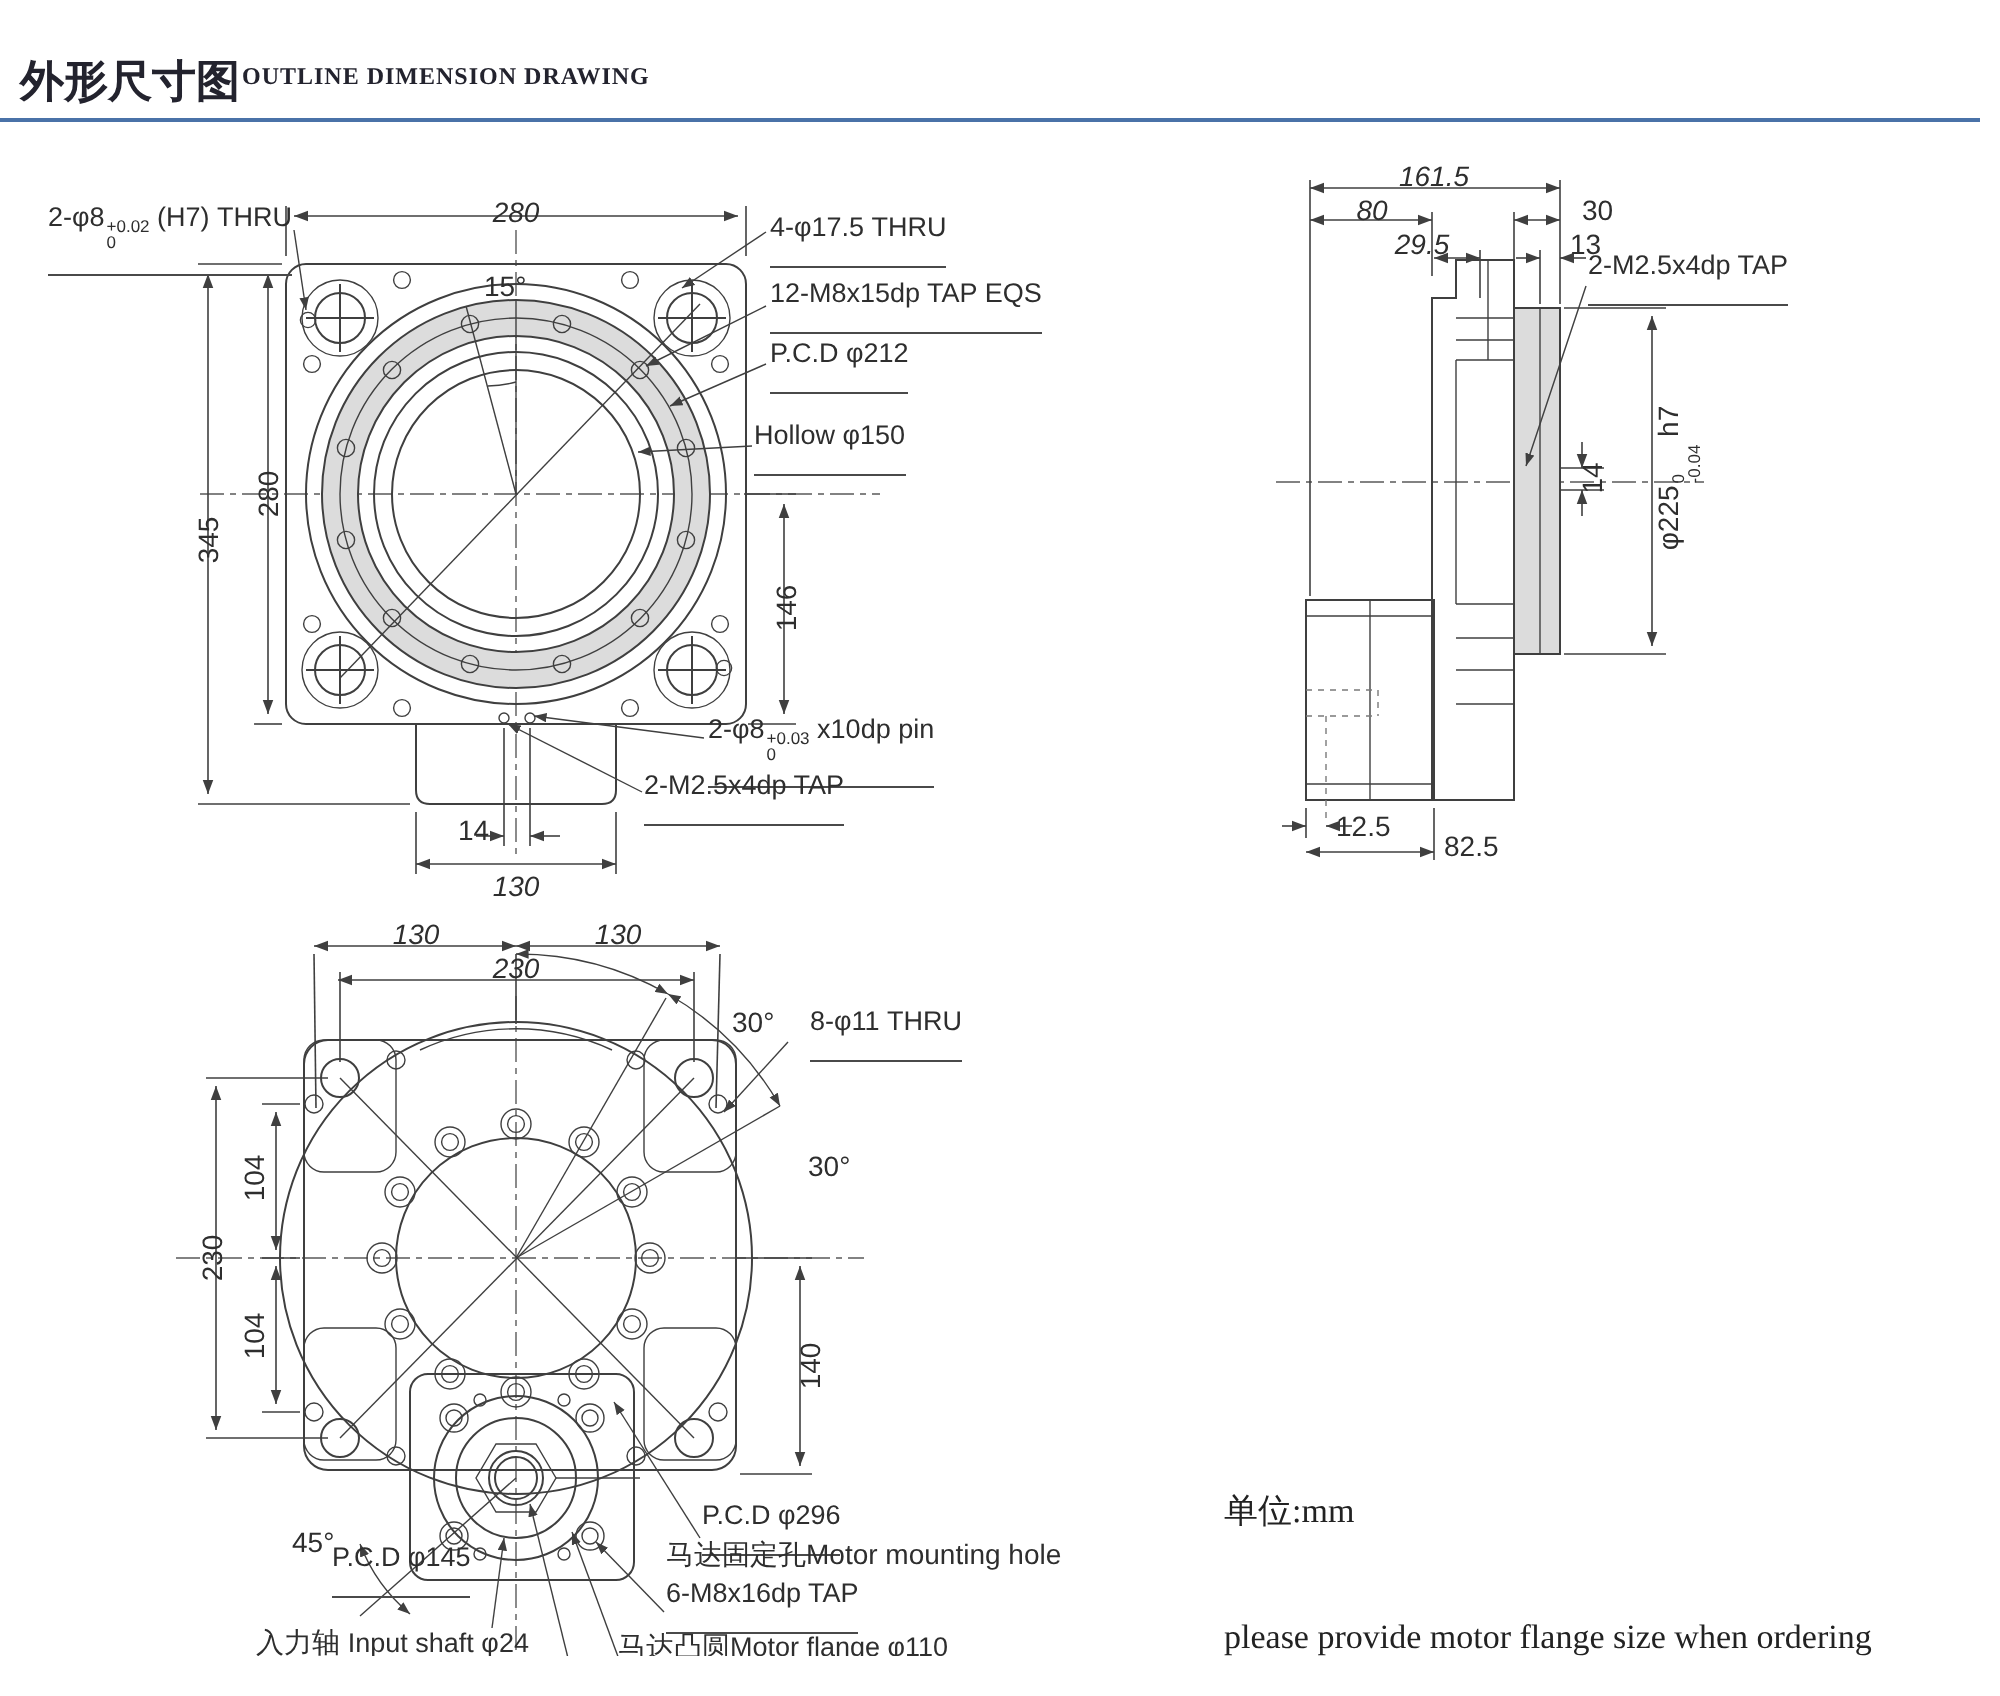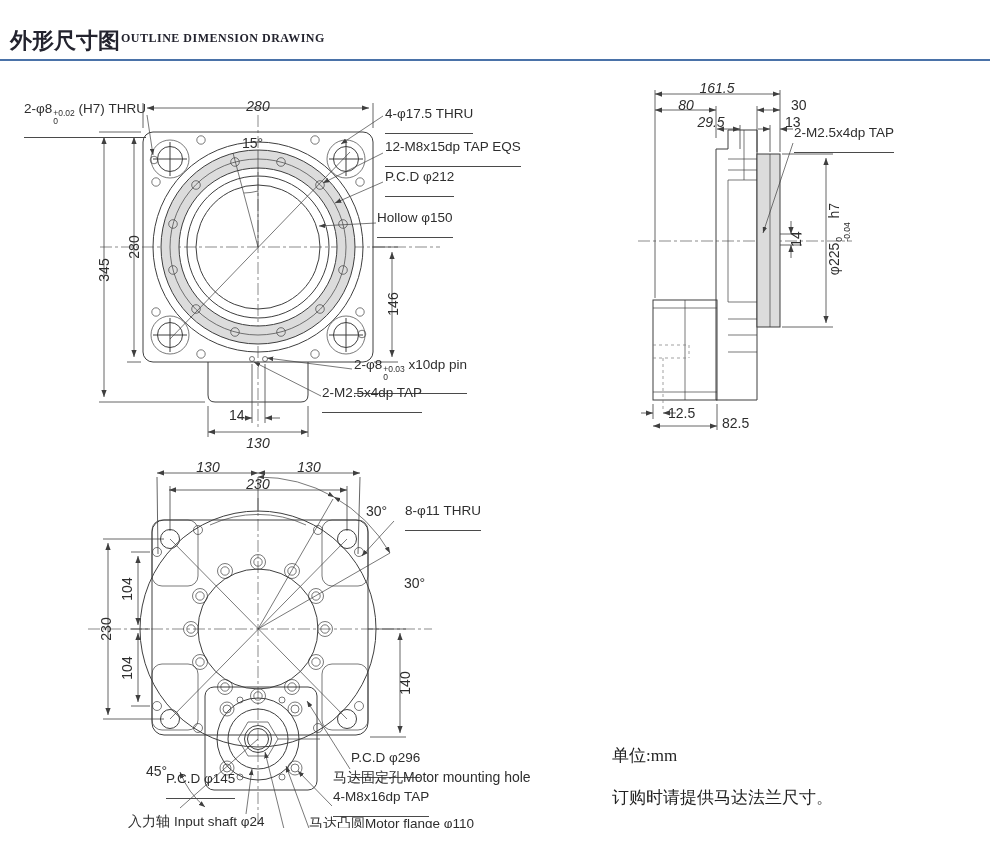--- a/index.html
+++ b/index.html
@@ -366,21 +366,21 @@
   <span class="lbl" style="left:366px;top:492px;">30°</span>
   <span class="lbl callout" style="left:405px;top:492px;">8-φ11 THRU</span>
   <span class="lbl" style="left:404px;top:564px;">30°</span>
   <span class="lbl v" style="left:106px;top:617px;">230</span>
   <span class="lbl v" style="left:127px;top:577px;">104</span>
   <span class="lbl v" style="left:127px;top:656px;">104</span>
   <span class="lbl v" style="left:405px;top:671px;">140</span>
   <span class="lbl" style="left:146px;top:752px;">45°</span>
   <span class="lbl callout" style="left:351px;top:739px;">P.C.D φ296</span>
   <span class="lbl" style="left:333px;top:758px;"><span class="zh">马达固定孔</span><span>Motor mounting hole</span></span>
-  <span class="lbl callout" style="left:333px;top:778px;">4-M8x16dp TAP</span>
+  <span class="lbl callout" style="left:333px;top:778px;">6-M8x16dp TAP</span>
   <span class="lbl callout" style="left:166px;top:760px;">P.C.D φ145</span>
   <span class="lbl" style="left:128px;top:802px;"><span class="zh">入力轴</span>&nbsp;<span class="callout">Input shaft φ24</span></span>
   <span class="lbl" style="left:309px;top:804px;"><span class="zh">马达凸圆</span><span class="callout">Motor flange φ110</span></span>
 
   <span class="note" style="left:612px;top:732px;">单位:mm</span>
-  <span class="note" style="left:612px;top:774px;">订购时请提供马达法兰尺寸。</span>
+  <span class="note" style="left:612px;top:797px;">please provide motor flange size when ordering</span>
 
 </div>
 
 </body></html>

